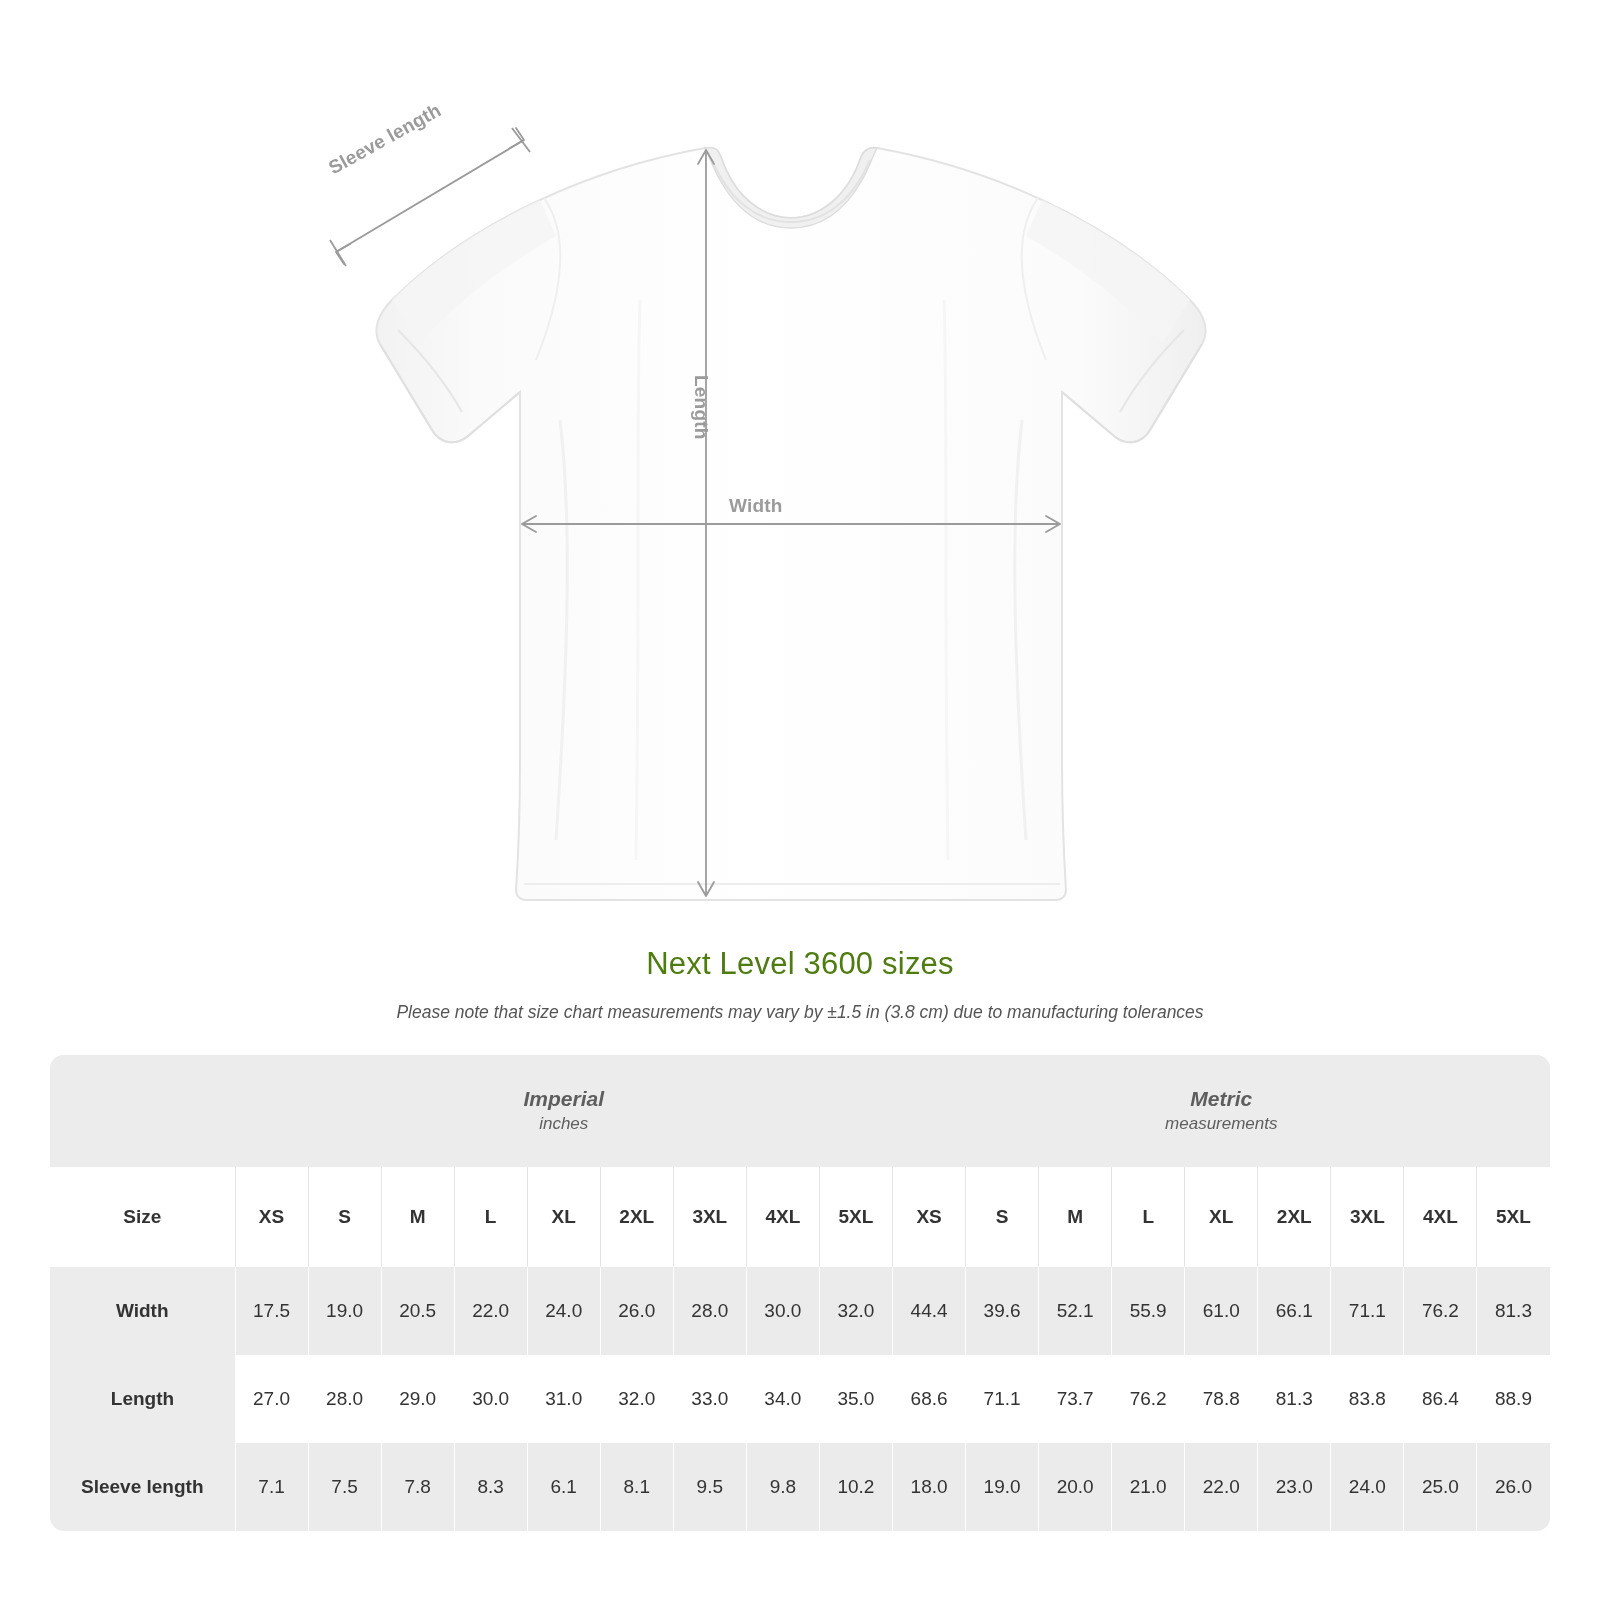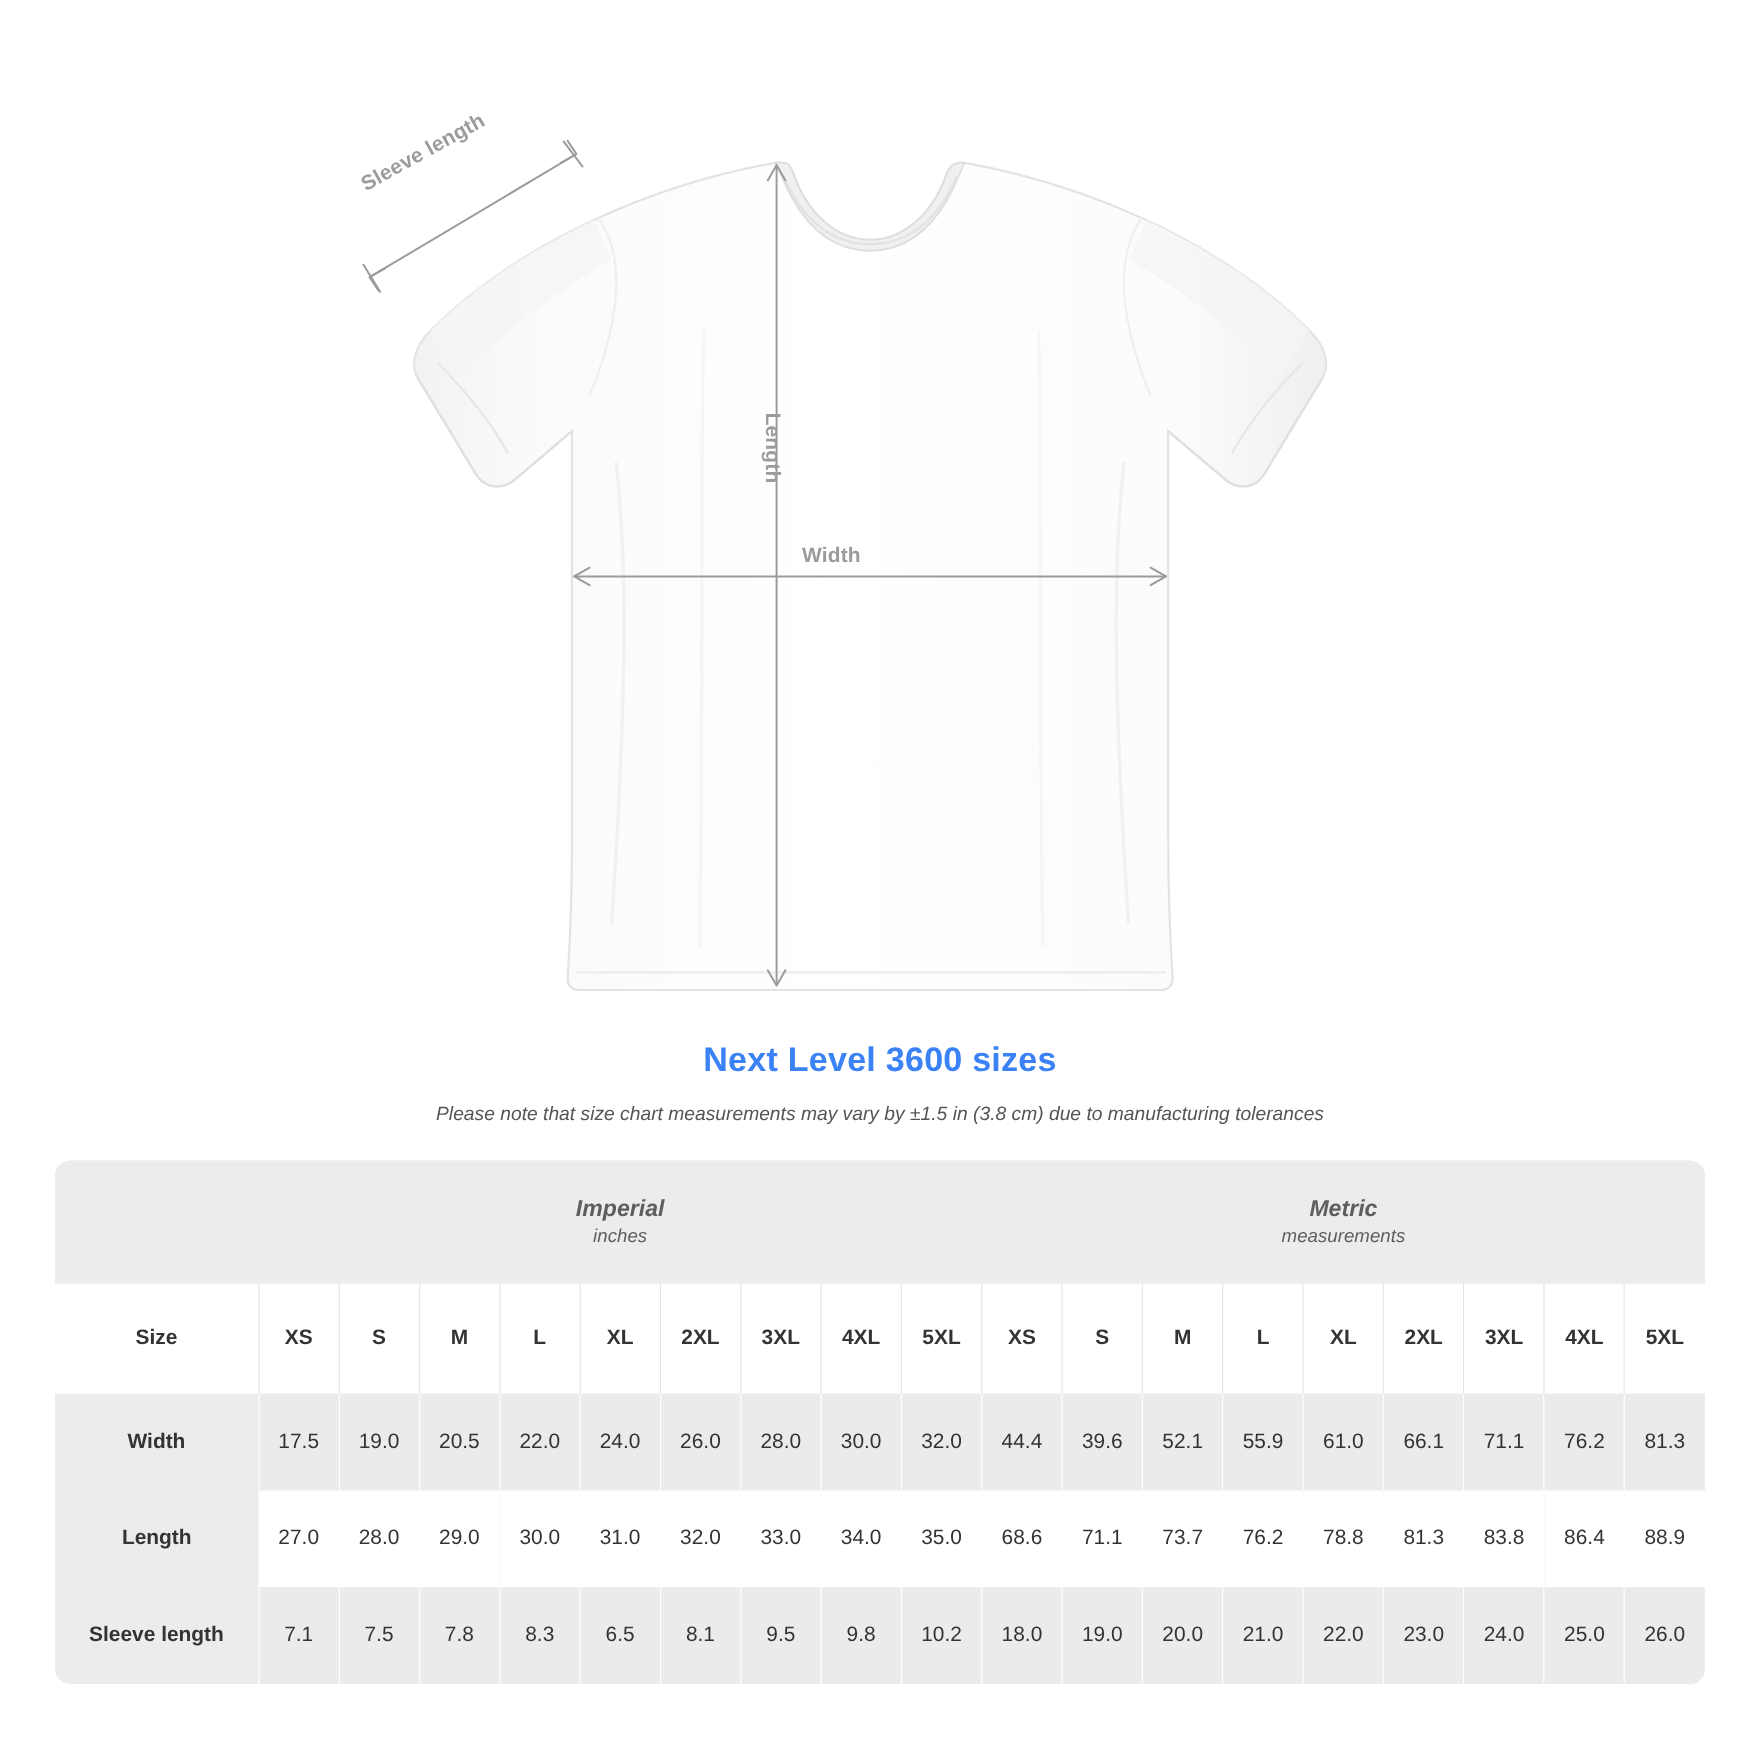--- a/index.html
+++ b/index.html
@@ -54,22 +54,22 @@
     top: 495px;
   }
 
   
   .title-block {
     text-align: center;
     margin-top: 6px;
   }
   .chart-title {
     font-size: 31px;
-    font-weight: bold;
-    color: #3b82f6;
+    font-weight: normal;
+    color: #4d7c0f;
     letter-spacing: 0.2px;
   }
   .chart-note {
     font-size: 17.5px;
     font-style: italic;
     color: #555555;
     margin-top: 20px;
   }
 
   
@@ -328,21 +328,21 @@
           <td class="cell-div">83.8</td>
           <td class="cell-div">86.4</td>
           <td class="cell-div nodiv">88.9</td>
         </tr>
         <tr class="data-row alt">
           <td class="label-col cell-div">Sleeve length</td>
           <td class="cell-div">7.1</td>
           <td class="cell-div">7.5</td>
           <td class="cell-div">7.8</td>
           <td class="cell-div">8.3</td>
-          <td class="cell-div">6.5</td>
+          <td class="cell-div">6.1</td>
           <td class="cell-div">8.1</td>
           <td class="cell-div">9.5</td>
           <td class="cell-div">9.8</td>
           <td class="cell-div">10.2</td>
           <td class="cell-div">18.0</td>
           <td class="cell-div">19.0</td>
           <td class="cell-div">20.0</td>
           <td class="cell-div">21.0</td>
           <td class="cell-div">22.0</td>
           <td class="cell-div">23.0</td>

